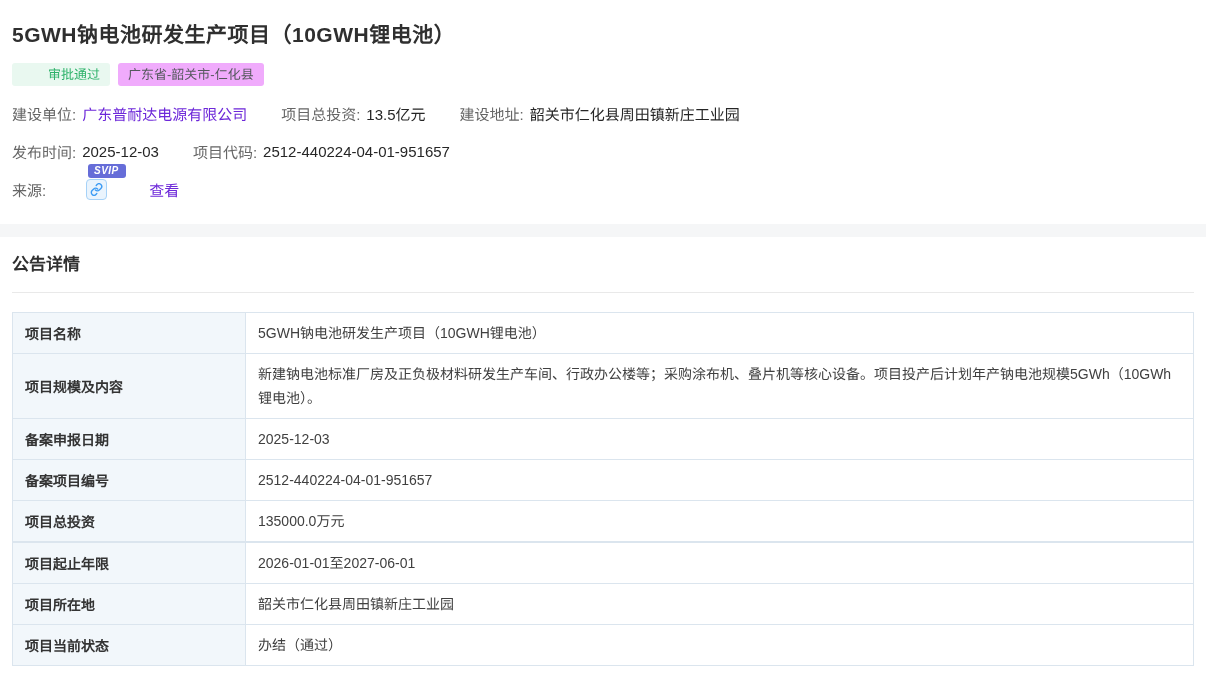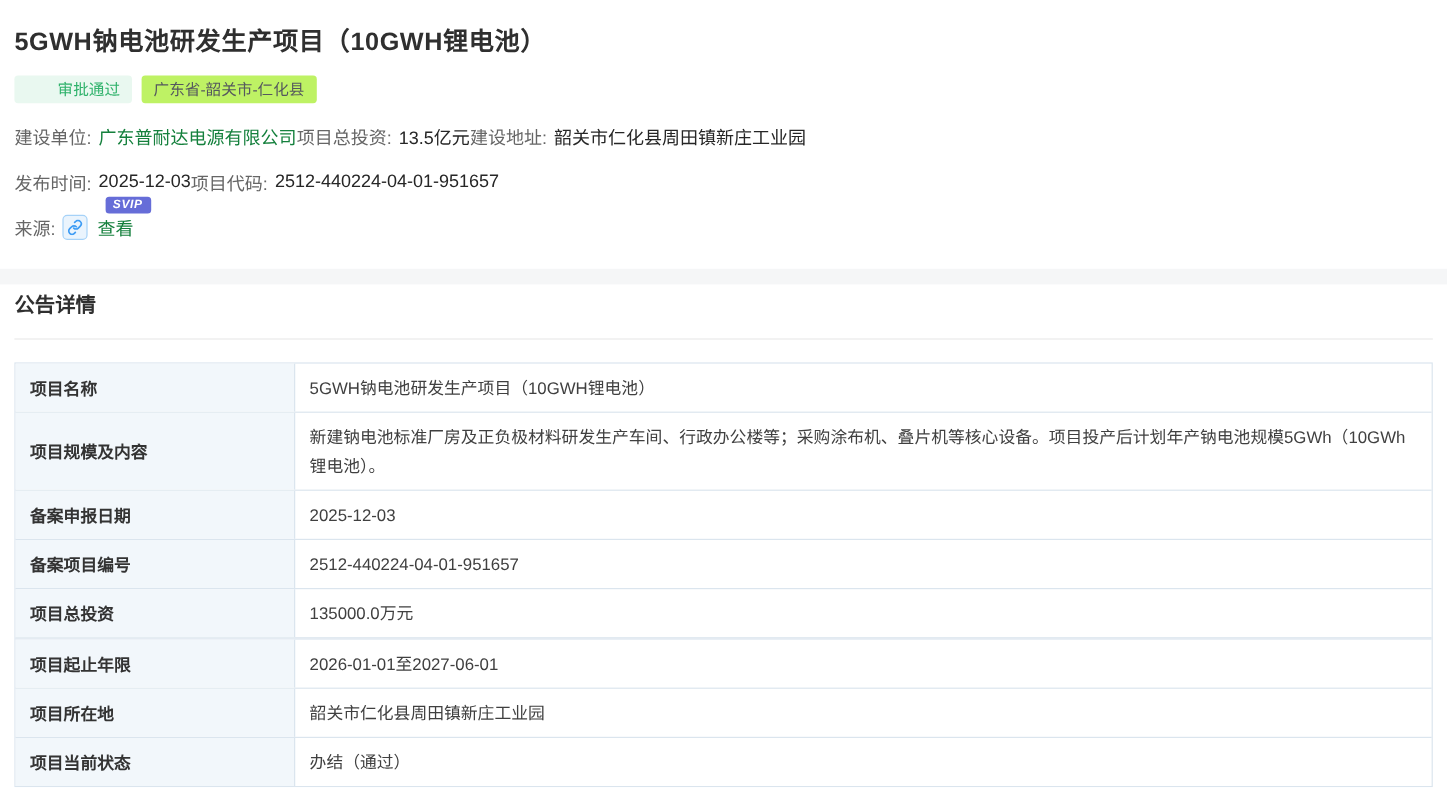--- a/index.html
+++ b/index.html
@@ -19,33 +19,34 @@
   }
   .tags-row { margin-top: 15px; display: flex; gap: 8px; align-items: center; }
   .tag {
     font-size: 13px;
     padding: 4px 10px;
     border-radius: 3px;
     line-height: 15px;
     white-space: nowrap;
   }
   .tag-green { color: #2fb26b; background: #e9f8f0; padding-left: 36px; }
-  .tag-gray  { color: #55585e; background: #bef264; }
+  .tag-gray  { color: #55585e; background: #f0abfc; }
 
   .meta-row {
     margin-top: 17px;
     display: flex;
+    gap: 34px;
     align-items: center;
     font-size: 15px;
   }
   .meta-item { display: flex; align-items: center; }
   .mlabel { color: #666; margin-right: 6px; white-space: nowrap; }
   .mvalue { color: #262626; white-space: nowrap; }
   a.link, .link {
-    color: #15803d;
+    color: #6d28d9;
     text-decoration: none;
     cursor: pointer;
   }
   .source-item { position: relative; }
   .svip-badge {
     position: absolute;
     left: 76px;
     top: -15px;
     background: #666dd8;
     color: #fff;
@@ -63,21 +64,21 @@
     border-radius: 4px;
     display: flex; align-items: center; justify-content: center;
     margin-right: 8px;
     cursor: pointer;
   }
 
   .divider-band { height: 13px; background: #f5f6f7; width: 100%; }
 
   .detail-section { padding: 0 12px; }
   .section-heading {
-    margin-top: 3px;
+    margin-top: 13px;
     font-size: 17px;
     font-weight: bold;
     color: #303030;
   }
   .section-rule {
     margin-top: 17px;
     border: none;
     border-top: 1px solid #e9e9e9;
   }
 

